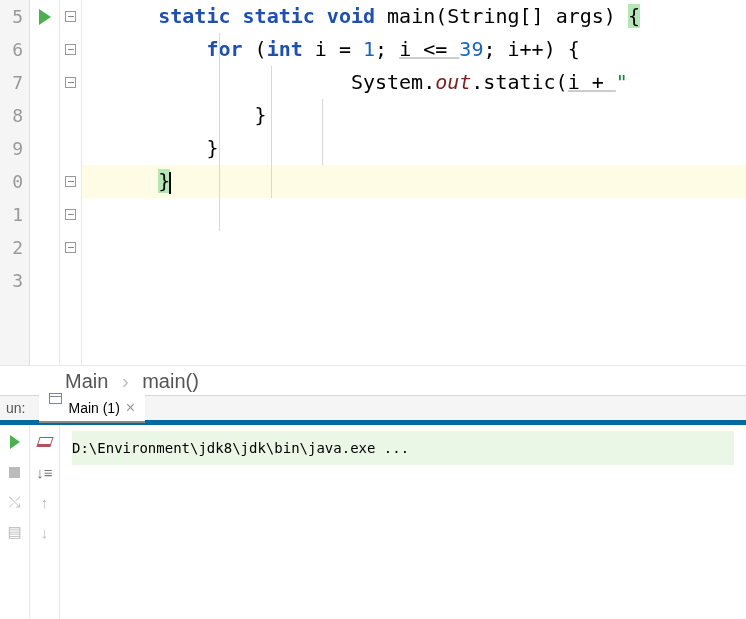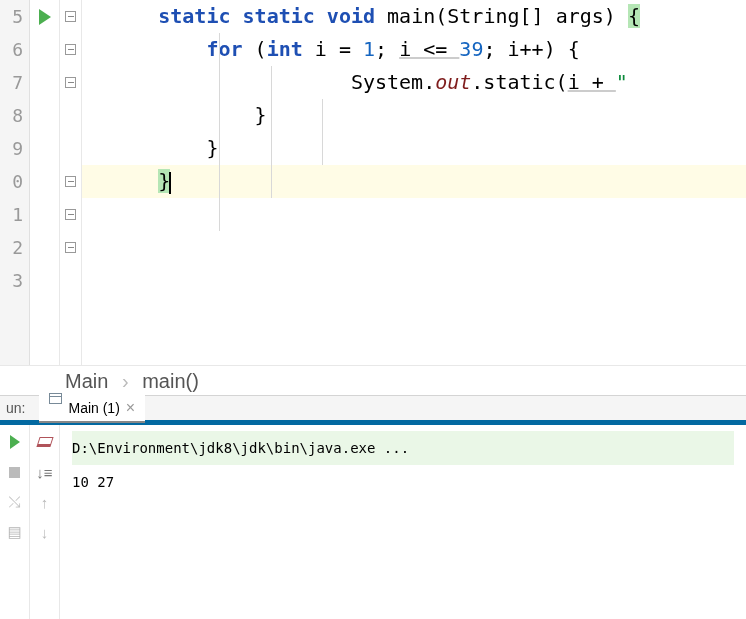--- a/index.html
+++ b/index.html
@@ -331,15 +331,14 @@
   <div class="run-toolbar2">
     <div class="tool-icon">
         <div class="eraser-icon"></div>
       </div>
     <div class="tool-icon">↓≡</div>
     <div class="tool-icon" style="color:#bbb">↑</div>
     <div class="tool-icon" style="color:#bbb">↓</div>
   </div>
   <div class="console">
     <span class="console-cmd">D:\Environment\jdk8\jdk\bin\java.exe ...</span>
-    <div>10 27</div>
   </div>
 </div>
 
 </body></html>

